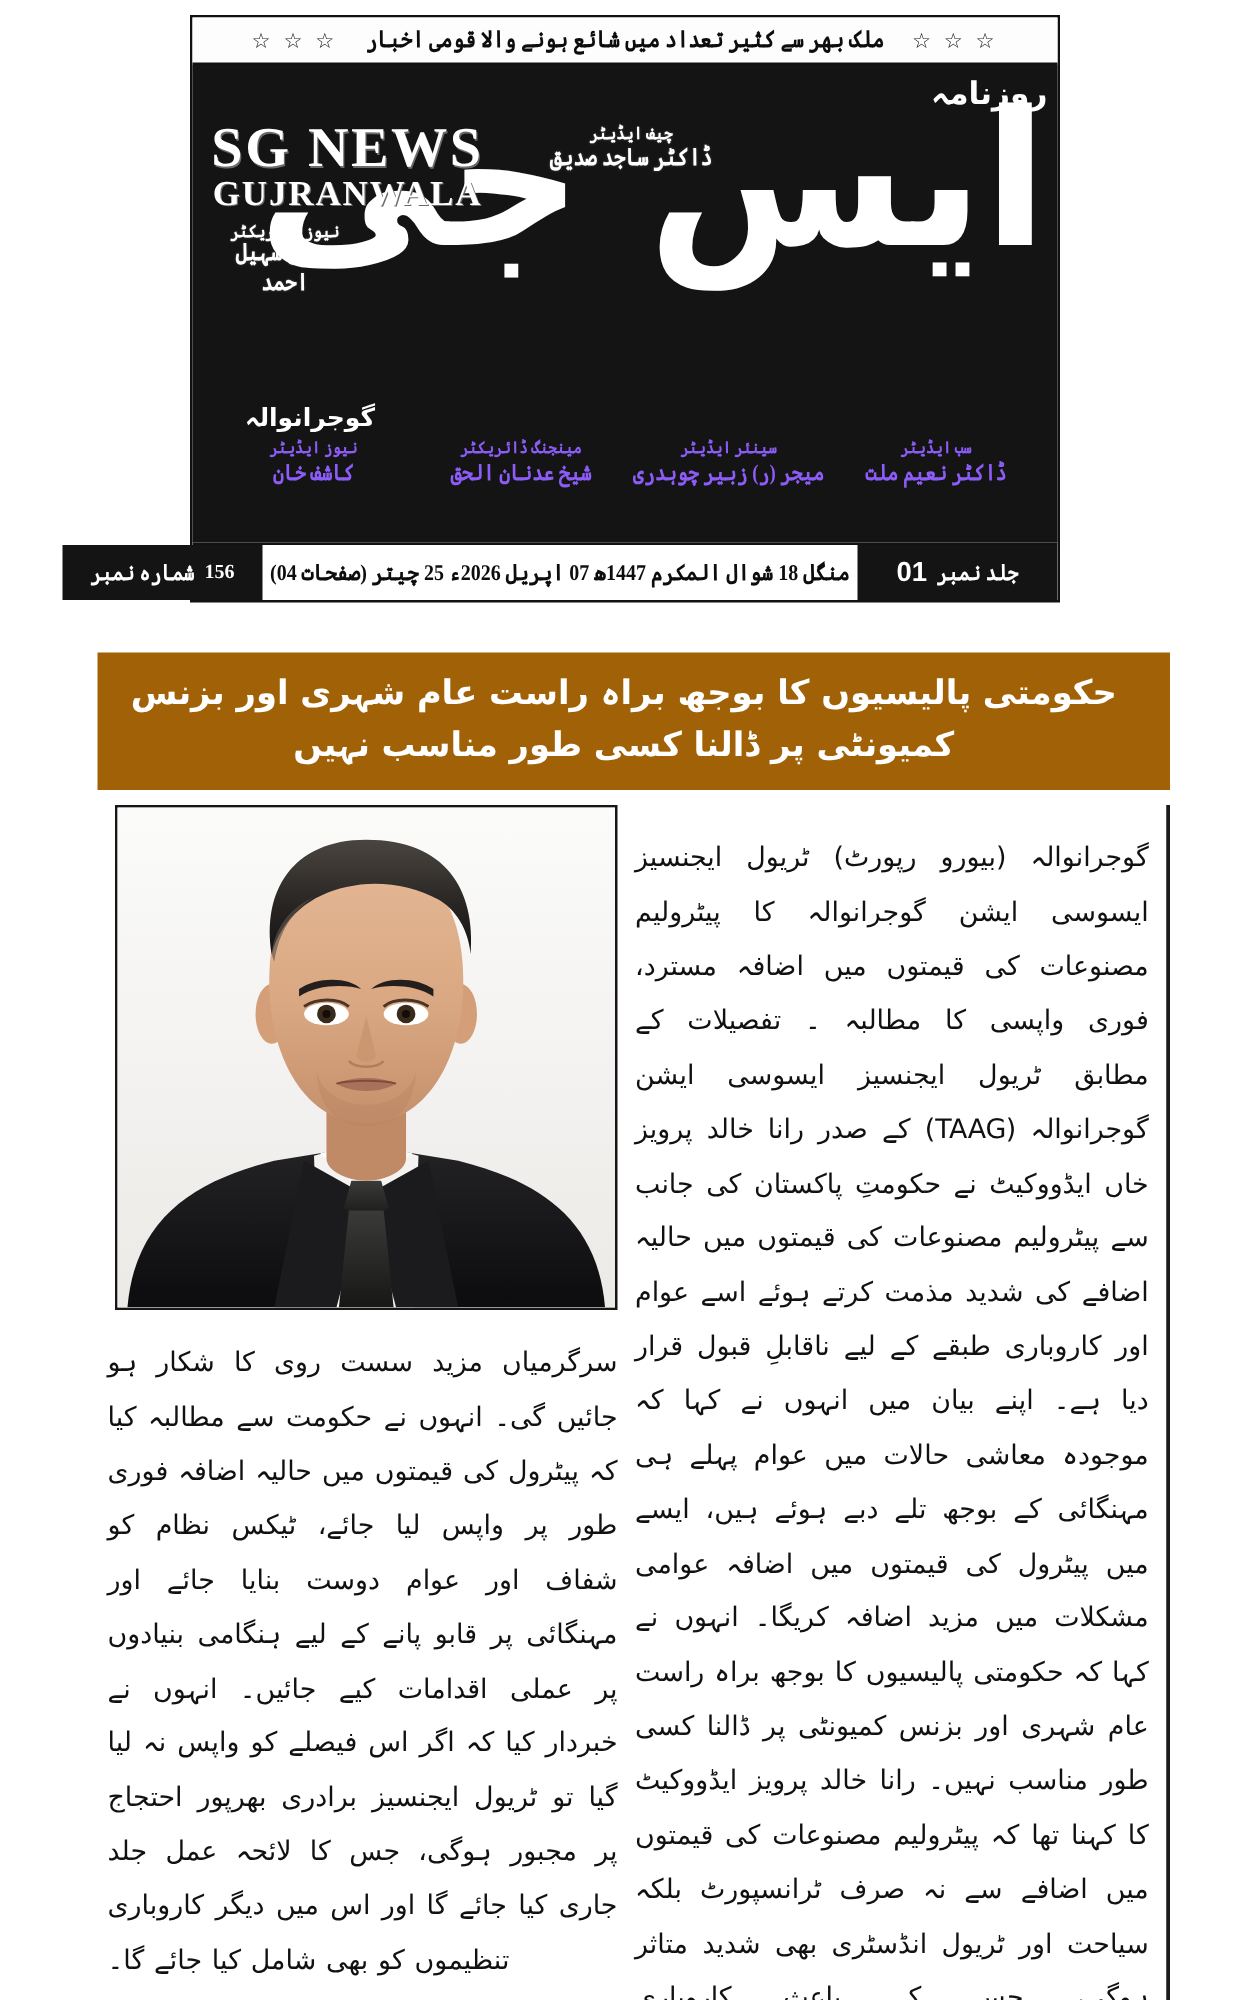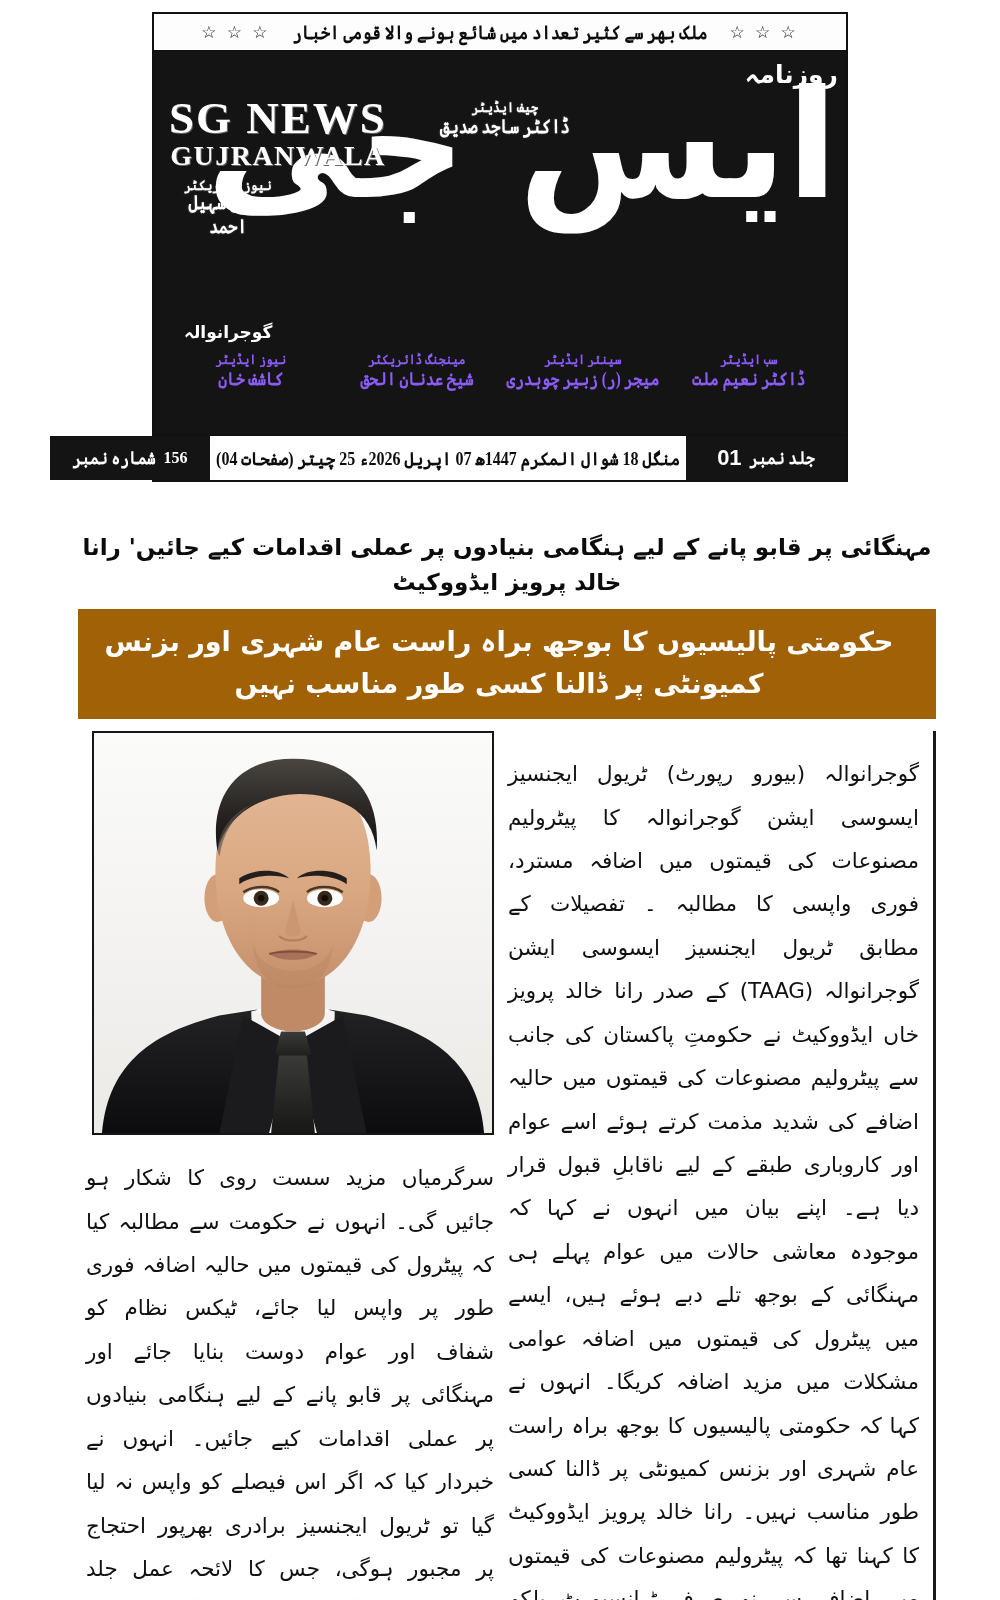--- a/index.html
+++ b/index.html
@@ -138,24 +138,24 @@
     font-size: 150px;
     font-weight: 700;
     line-height: 0.86;
     letter-spacing: -6px;
     white-space: nowrap;
     margin-top: -6px;
     text-align: center;
   }
   .urdu-city {
     position: absolute;
-    left: 30px;
+    left: 42px;
     top: 270px;
     font-family: "DejaVu Sans", "Liberation Sans", sans-serif;
-    font-size: 17px;
+    font-size: 20px;
     font-weight: 700;
     color: #ffffff;
     z-index: 6;
   }
 
   
   .staff-row {
     position: absolute;
     left: 0;
     right: 0;
@@ -408,21 +408,20 @@
     <div class="issue-box">
       <span class="issue-num">156</span>
       <span class="issue-label">شمارہ نمبر</span>
     </div>
   </div>
 
 </div>
 
 <div class="article">
 
-  <div class="kicker">مہنگائی پر قابو پانے کے لیے ہنگامی بنیادوں پر عملی اقدامات کیے جائیں' رانا خالد پرویز ایڈووکیٹ</div>
 
   <div class="headline-bar">حکومتی پالیسیوں کا بوجھ براہ راست عام شہری اور بزنس کمیونٹی پر ڈالنا کسی طور مناسب نہیں</div>
 
   <div class="body-area">
 
     <div class="col-right">
       <p class="para">گوجرانوالہ (بیورو رپورٹ) ٹریول ایجنسیز ایسوسی ایشن گوجرانوالہ کا پیٹرولیم مصنوعات کی قیمتوں میں اضافہ مسترد، فوری واپسی کا مطالبہ ۔ تفصیلات کے مطابق ٹریول ایجنسیز ایسوسی ایشن گوجرانوالہ (TAAG) کے صدر رانا خالد پرویز خاں ایڈووکیٹ نے حکومتِ پاکستان کی جانب سے پیٹرولیم مصنوعات کی قیمتوں میں حالیہ اضافے کی شدید مذمت کرتے ہوئے اسے عوام اور کاروباری طبقے کے لیے ناقابلِ قبول قرار دیا ہے۔ اپنے بیان میں انہوں نے کہا کہ موجودہ معاشی حالات میں عوام پہلے ہی مہنگائی کے بوجھ تلے دبے ہوئے ہیں، ایسے میں پیٹرول کی قیمتوں میں اضافہ عوامی مشکلات میں مزید اضافہ کریگا۔ انہوں نے کہا کہ حکومتی پالیسیوں کا بوجھ براہ راست عام شہری اور بزنس کمیونٹی پر ڈالنا کسی طور مناسب نہیں۔ رانا خالد پرویز ایڈووکیٹ کا کہنا تھا کہ پیٹرولیم مصنوعات کی قیمتوں میں اضافے سے نہ صرف ٹرانسپورٹ بلکہ سیاحت اور ٹریول انڈسٹری بھی شدید متاثر ہوگی، جس کے باعث کاروباری</p>
     </div>
 
     <div class="col-left">

